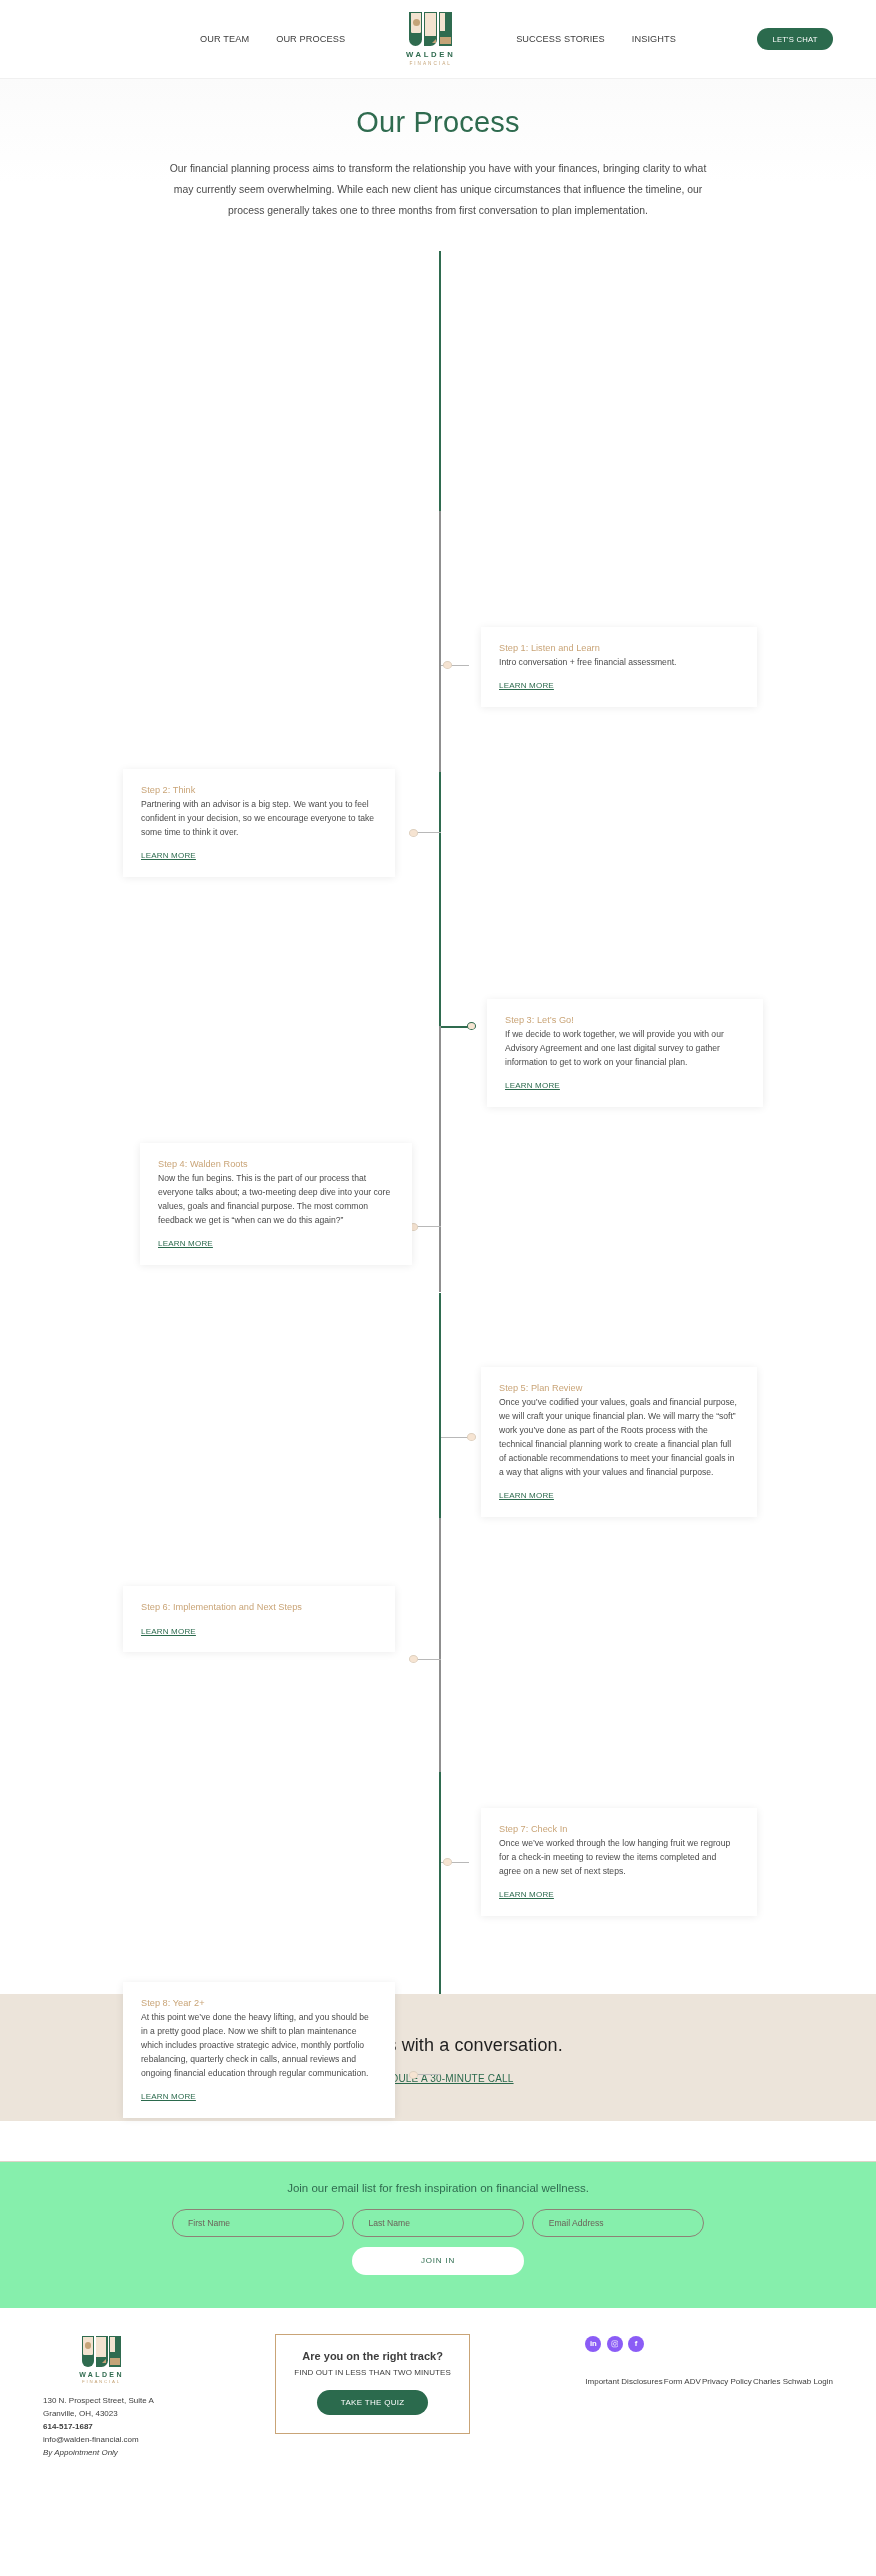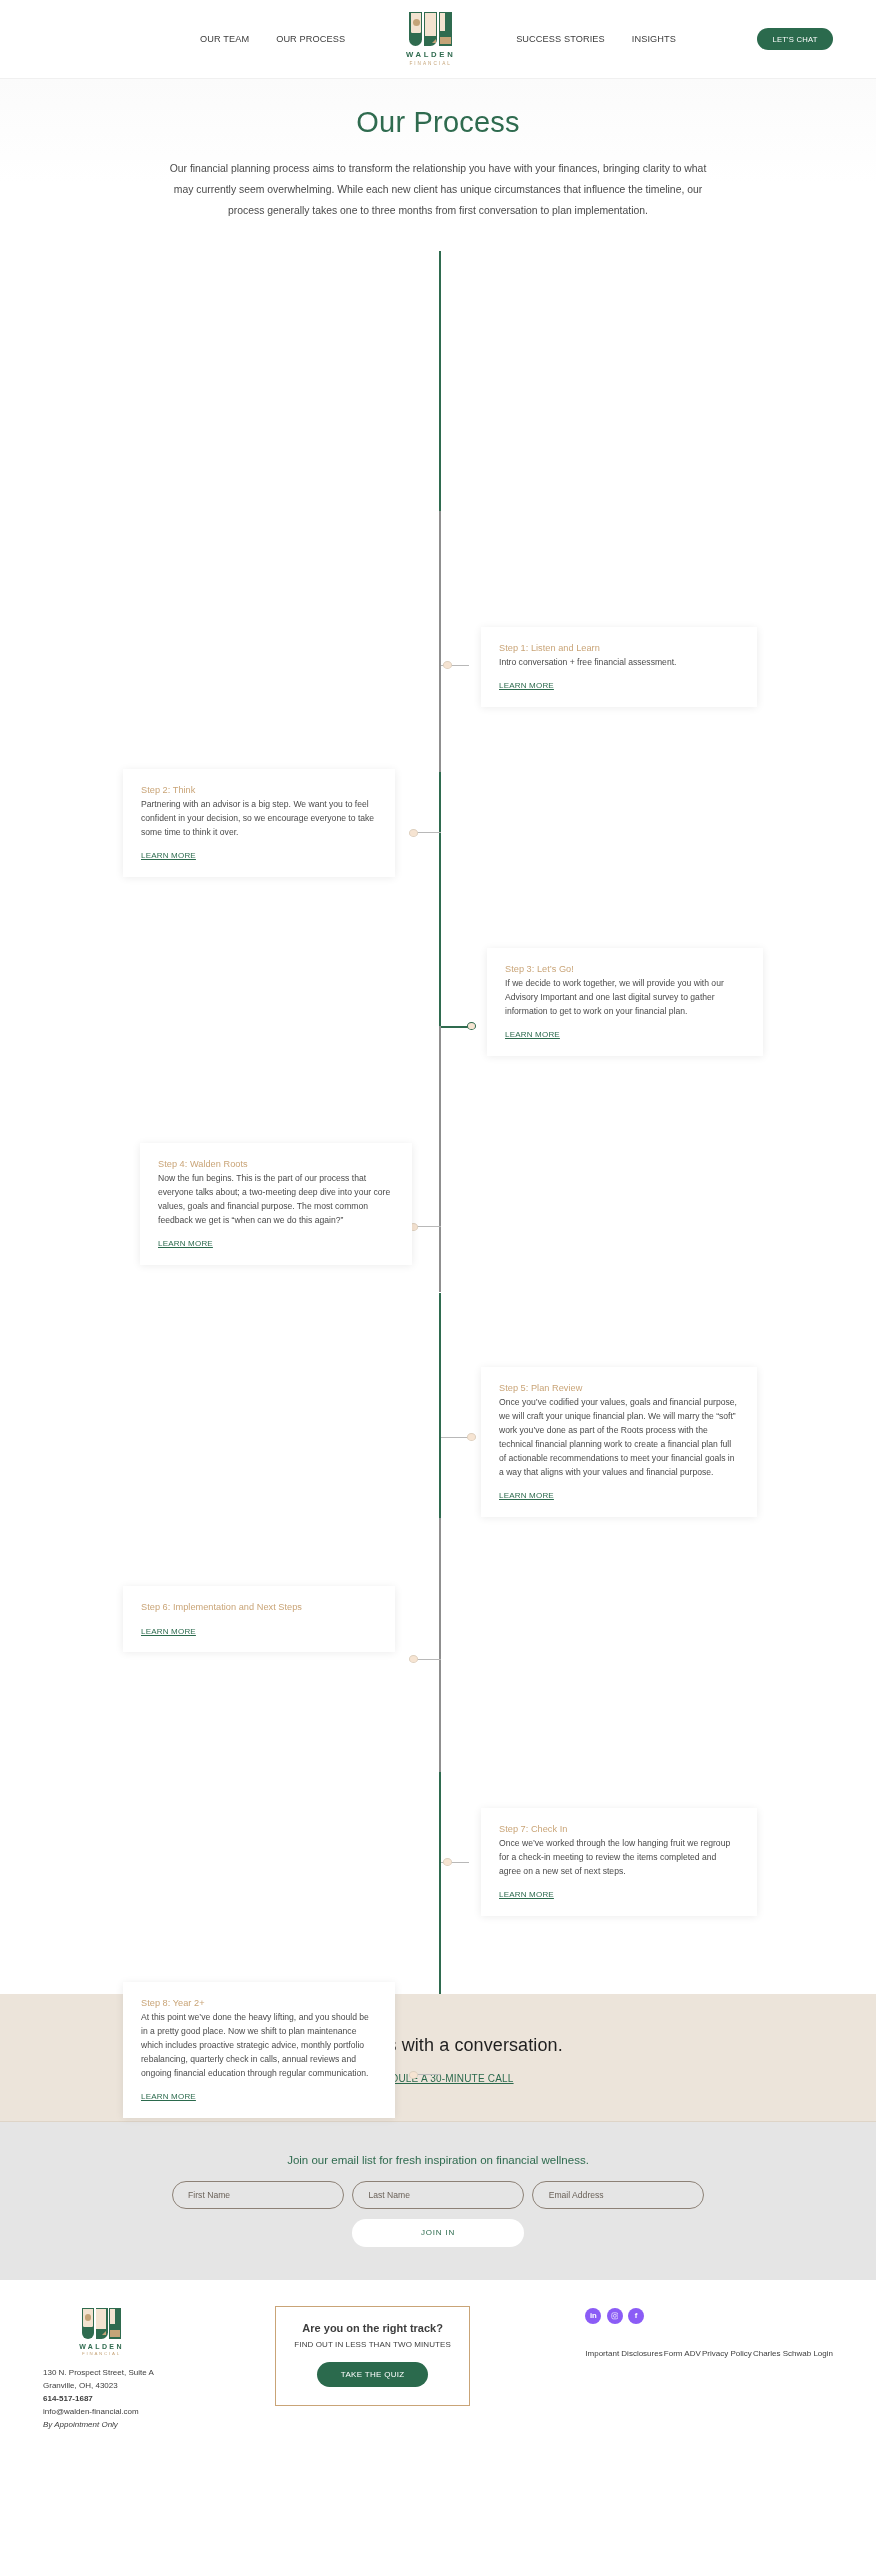--- a/index.html
+++ b/index.html
@@ -164,22 +164,23 @@
     font-size: 18px; color: #1f1f1f; font-weight: 400; letter-spacing: 0.1px;
   }
   .cta-link {
     display: inline-block; margin-top: 16.6px; font-size: 10px;
     color: #2b6a4d; text-decoration: underline; letter-spacing: 0.2px;
     cursor: pointer;
   }
 
   
   .signup-band {
-    background: #e5e5e5; text-align: center; padding: 15px 0 33px;
+    background: #86efac; text-align: center; padding: 3px 0 33px;
     border-top: 0.6px solid #ded4c7;
+    margin-top: 40px;
   }
   .signup-heading {
     font-size: 11.5px; color: #2f6b4f; font-weight: 400; padding-top: 16.6px;
   }
   .signup-row {
     margin-top: 15.4px; display: flex; justify-content: center; gap: 8.3px;
   }
   .signup-input {
     width: 172px; height: 28px; border: 0.6px solid #8d8176; border-radius: 14px;
     background: transparent; padding: 0 15.4px; font-size: 8.6px;
@@ -294,23 +295,23 @@
   <div class="connector" style="top:605px;left:413px;width:28px;"></div>
   <div class="node" style="top:602px;left:409px;"></div>
   <div class="step-card" style="top:542px;left:123px;width:272px;">
     <div class="step-title">Step 2: Think</div>
     <div class="step-body">Partnering with an advisor is a big step. We want you to feel confident in your decision, so we encourage everyone to take some time to think it over.</div>
     <a class="learn-more">LEARN MORE</a>
   </div>
 
   <div class="connector green" style="top:799px;left:441px;width:28px;"></div>
   <div class="node green" style="top:795px;left:467px;"></div>
-  <div class="step-card" style="top:721px;left:487px;width:276px;">
+  <div class="step-card" style="top:772px;left:487px;width:276px;">
     <div class="step-title">Step 3: Let’s Go!</div>
-    <div class="step-body">If we decide to work together, we will provide you with our Advisory Important and one last digital survey to gather information to get to work on your financial plan.</div>
+    <div class="step-body">If we decide to work together, we will provide you with our Advisory Agreement and one last digital survey to gather information to get to work on your financial plan.</div>
     <a class="learn-more">LEARN MORE</a>
   </div>
 
   <div class="connector" style="top:999px;left:413px;width:28px;"></div>
   <div class="node" style="top:996px;left:409px;"></div>
   <div class="step-card" style="top:916px;left:140px;width:272px;">
     <div class="step-title">Step 4: Walden Roots</div>
     <div class="step-body">Now the fun begins. This is the part of our process that everyone talks about; a two-meeting deep dive into your core values, goals and financial purpose. The most common feedback we get is “when can we do this again?”</div>
     <a class="learn-more">LEARN MORE</a>
   </div>

